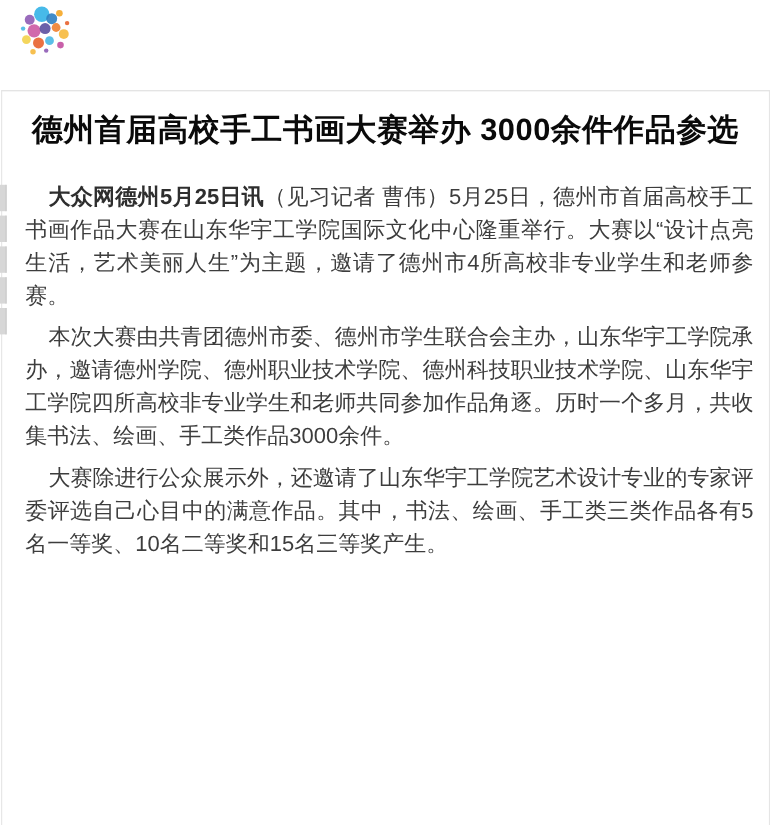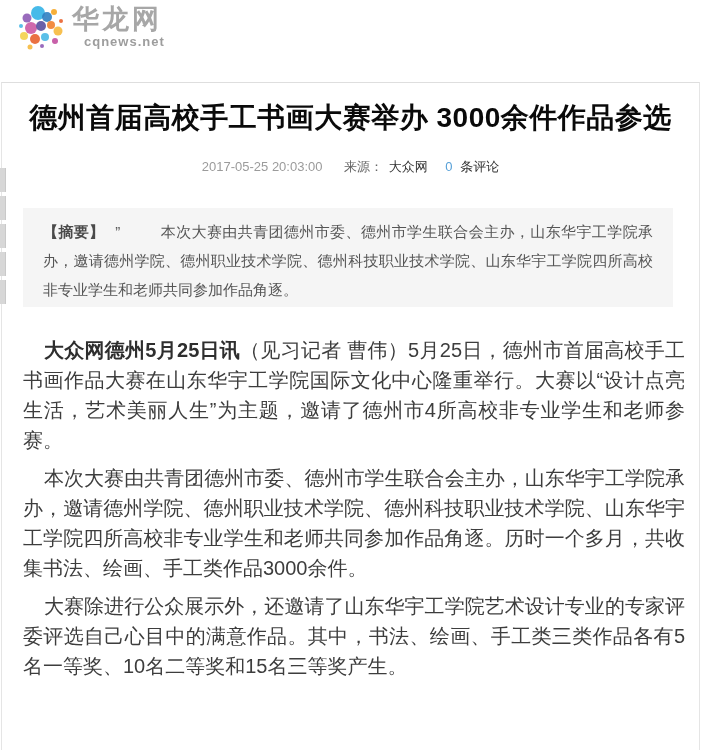--- a/index.html
+++ b/index.html
@@ -109,43 +109,27 @@
         <circle cx="10" cy="33" r="4" fill="#f3d24b" opacity="0.9"></circle>
         <circle cx="21" cy="36" r="5" fill="#e8622d" opacity="0.9"></circle>
         <circle cx="31" cy="34" r="4" fill="#49b8e5" opacity="0.9"></circle>
         <circle cx="41" cy="38" r="3" fill="#c24fa0" opacity="0.9"></circle>
         <circle cx="7" cy="23" r="2" fill="#49b8e5" opacity="0.9"></circle>
         <circle cx="16" cy="44" r="2.5" fill="#f6b93d" opacity="0.9"></circle>
         <circle cx="28" cy="43" r="2" fill="#8e5bb5" opacity="0.9"></circle>
         <circle cx="47" cy="18" r="2" fill="#e8622d" opacity="0.9"></circle>
       </svg>
     </span>
-    <span class="logo-textcol">
-      <span class="logo-name">华龙网</span>
-      <span class="logo-domain">cqnews.net</span>
-    </span>
   </div>
 </div>
 
 <div class="content-panel">
   <h1 class="article-title">德州首届高校手工书画大赛举办 3000余件作品参选</h1>
 
-  <div class="article-meta">
-    <span class="dt">2017-05-25 20:03:00</span>
-    <span class="src-label">来源：</span>
-    <a class="src">大众网</a>
-    <a class="cmt-count">0</a>
-    <a class="cmt-label">条评论</a>
-  </div>
 
-  <div class="summary-box">
-    <span class="summary-label">【摘要】</span>
-    <span class="summary-quote">”</span>
-    <span class="summary-text">本次大赛由共青团德州市委、德州市学生联合会主办，山东华宇工学院承办，邀请德州学院、德州职业技术学院、德州科技职业技术学院、山东华宇工学院四所高校非专业学生和老师共同参加作品角逐。</span>
-  </div>
 
   <div class="article-body">
       <p class="para"><b>大众网德州5月25日讯</b>（见习记者 曹伟）5月25日，德州市首届高校手工书画作品大赛在山东华宇工学院国际文化中心隆重举行。大赛以“设计点亮生活，艺术美丽人生”为主题，邀请了德州市4所高校非专业学生和老师参赛。</p>
       <p class="para">本次大赛由共青团德州市委、德州市学生联合会主办，山东华宇工学院承办，邀请德州学院、德州职业技术学院、德州科技职业技术学院、山东华宇工学院四所高校非专业学生和老师共同参加作品角逐。历时一个多月，共收集书法、绘画、手工类作品3000余件。</p>
       <p class="para">大赛除进行公众展示外，还邀请了山东华宇工学院艺术设计专业的专家评委评选自己心目中的满意作品。其中，书法、绘画、手工类三类作品各有5名一等奖、10名二等奖和15名三等奖产生。</p>
     </div>
 </div>
 
 <div class="share-bar">
     <div class="share-stub"></div>

